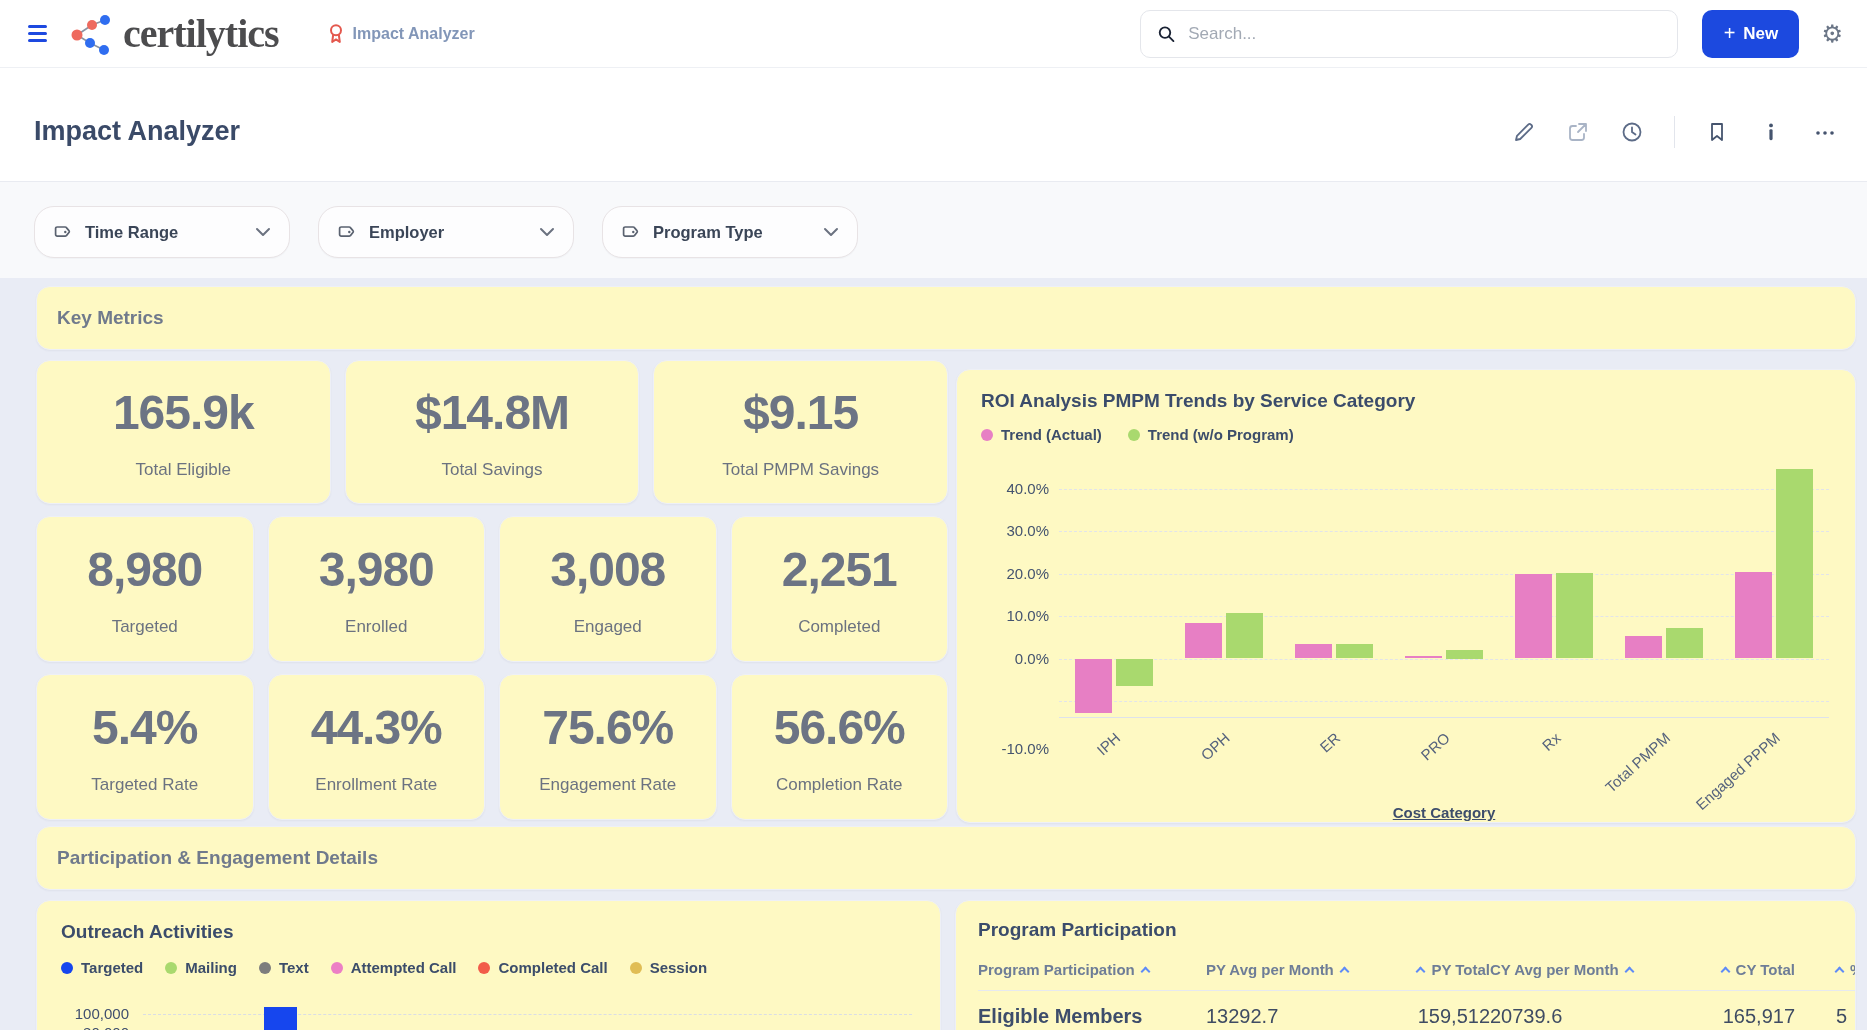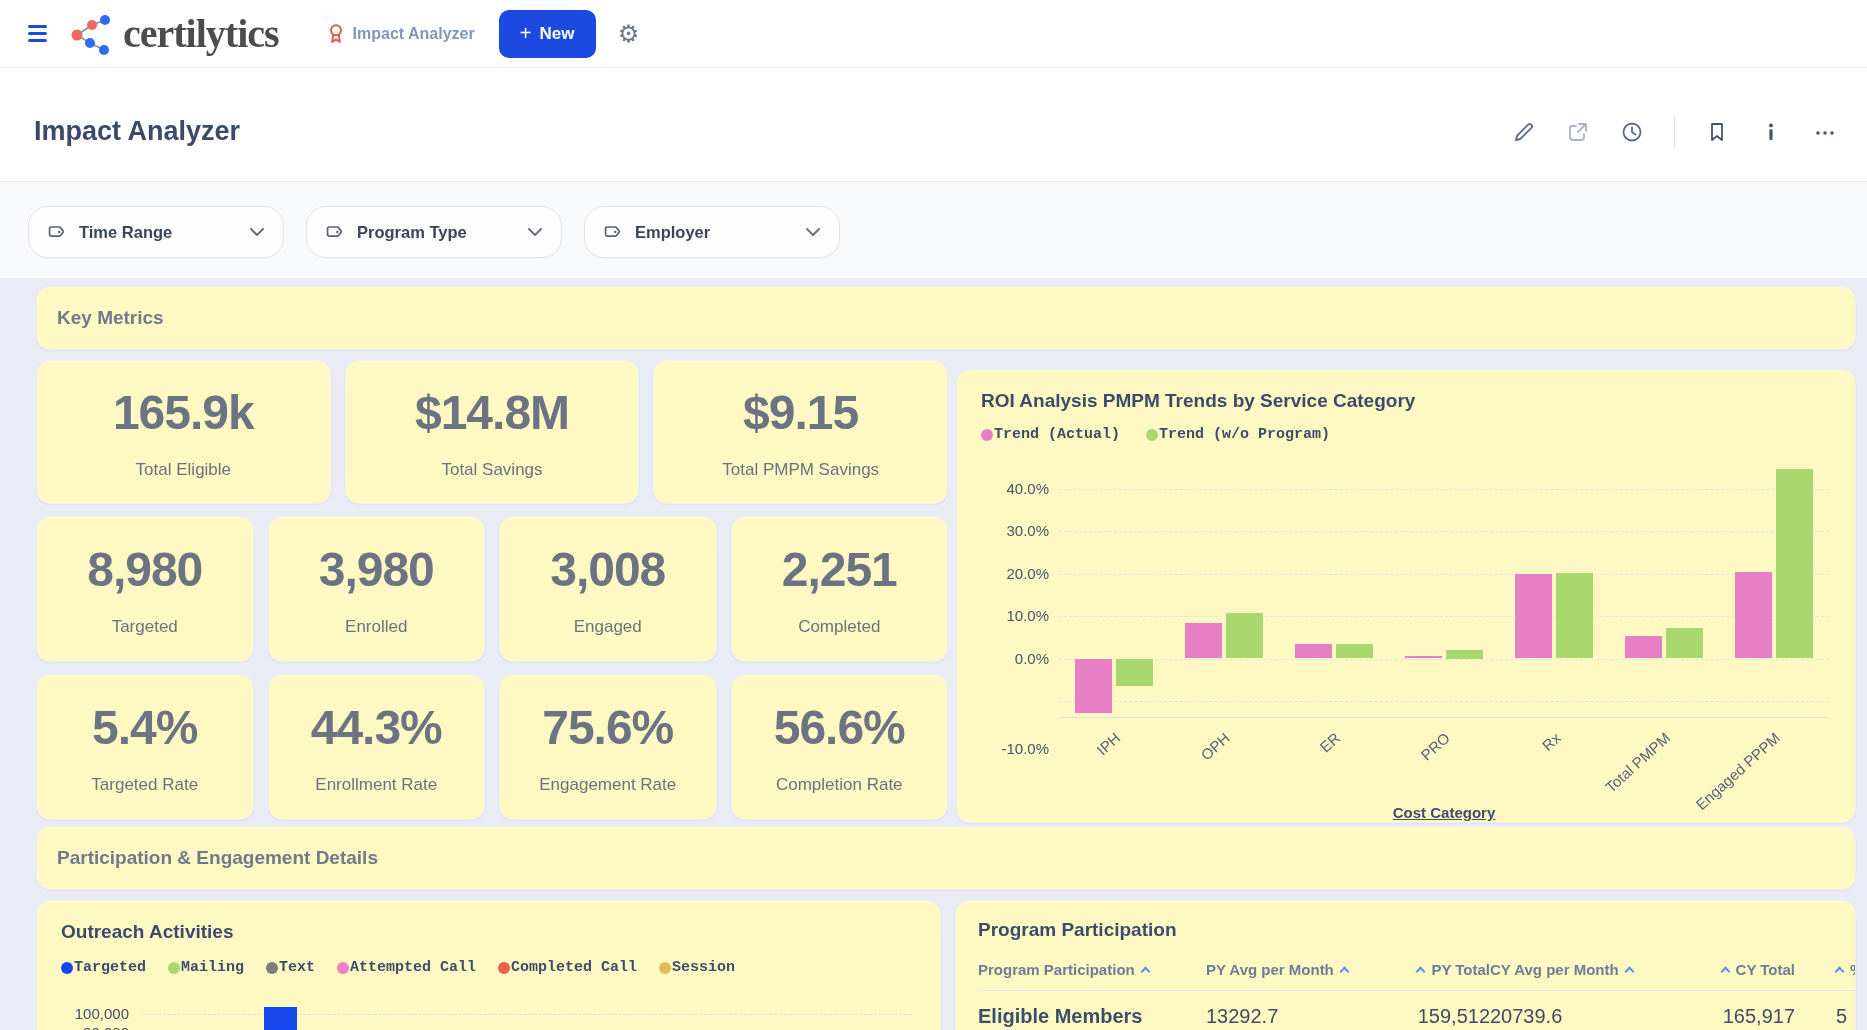--- a/index.html
+++ b/index.html
@@ -30,21 +30,21 @@
                border-bottom:1px solid #e9ebf1; display:flex; align-items:center; padding:14px 30px 0 34px; z-index:4; }
   .page-title { font-size:27px; font-weight:700; color:#3a4a68; }
   .toolbar { margin-left:auto; display:flex; align-items:center; gap:30px; }
   .tb-icon { width:24px; height:24px; cursor:pointer; display:block; }
   .tb-div { width:1px; height:32px; background:#e2e5ec; }
 
   
   .filter-bar { position:absolute; top:182px; left:0; right:0; height:96px; background:#f8f9fb;
                 display:flex; gap:22px; padding:24px 0 0 28px; z-index:3; }
   .filter-btn { width:256px; height:52px; background:#fdfdfe; border:1.5px solid #e8e3e5; border-radius:20px;
-                display:flex; align-items:center; padding:0 18px; cursor:pointer; box-shadow:0 1px 1px rgba(40,50,80,.03); }
+                display:flex; align-items:center; padding:0 18px; cursor:pointer; box-shadow:0 1px 1px rgba(40,50,80,.03);margin-left:6px; }
   .filter-btn .flabel { font-size:16.5px; font-weight:700; color:#3a4557; margin-left:12px; }
   .filter-btn .chev { margin-left:auto; }
 
   
   .card { background:#fef9c3; border:1px solid #eef0f6; border-radius:14px; box-shadow:0 1px 2px rgba(30,40,70,.05); }
   .section-card { position:absolute; left:36px; width:1820px; height:64px; display:flex; align-items:center; padding:0 20px; }
   .section-title { font-size:19px; font-weight:700; color:#707a8c; }
   #kmCard { top:286px; }
   #partCard { top:826px; }
 
@@ -54,21 +54,21 @@
   .mrow1 .metric-card { height:144px; }
   .mrow2 .metric-card, .mrow3 .metric-card { height:146px; }
   .metric-card { flex:1; display:flex; flex-direction:column; align-items:center; justify-content:center; }
   .mval { font-size:48px; font-weight:700; color:#6c7484; letter-spacing:-1px; }
   .mlab { font-size:17px; color:#6b7280; margin-top:20px; }
 
   
   #roiCard { position:absolute; left:956px; top:369px; width:900px; height:454px; padding:20px 24px; overflow:hidden; }
   .chart-title { font-size:19px; font-weight:700; color:#3b4c6b; }
   .legend { display:flex; align-items:center; gap:26px; margin-top:14px; }
-  .lg-item { display:flex; align-items:center; gap:1px; cursor:pointer;font-family:Liberation Mono, monospace; }
+  .lg-item { display:flex; align-items:center; gap:8px; cursor:pointer; }
   .dot { width:12px; height:12px; border-radius:50%; display:inline-block; }
   .lg-txt { font-size:15px; font-weight:700; color:#3c4d6a; }
   .roi-plot { position:relative; margin:20px 0 0 78px; width:770px; height:255px; border-bottom:1px solid #dee2eb; }
   .gridline { position:absolute; left:0; right:0; border-top:1.5px dashed #e2e4ea; }
   .ytick { position:absolute; left:-80px; width:70px; text-align:right; transform:translateY(-52%);
            font-size:15px; color:#44536f; font-weight:400; }
   .bar { position:absolute; }
   .xtick { position:absolute; top:calc(100% + 12px); transform:rotate(-42deg); transform-origin:100% 0;
            white-space:nowrap; font-size:15px; color:#56637d; }
   .roi-xlabel { margin:86px 0 0 78px; width:770px; text-align:center; font-size:15px; font-weight:700; color:#3d4d6b;text-decoration:underline; }
@@ -122,20 +122,27 @@
       </svg>
       <span class="wordmark">certilytics</span>
     </div>
     <div class="breadcrumb">
       <svg width="18" height="21" viewBox="0 0 18 21">
         <circle cx="9" cy="7.2" r="5" fill="none" stroke="#e4584e" stroke-width="2"></circle>
         <path d="M6.2 11.5 L5.2 19 L9 16.4 L12.8 19 L11.8 11.5" fill="none" stroke="#e4584e" stroke-width="2" stroke-linejoin="round"></path>
       </svg>
       <span class="bc-text">Impact Analyzer</span>
     </div>
+    <div class="searchbox">
+      <svg width="20" height="20" viewBox="0 0 20 20">
+        <circle cx="8.5" cy="8.5" r="5.6" fill="none" stroke="#1a2234" stroke-width="2"></circle>
+        <line x1="13" y1="13" x2="17.5" y2="17.5" stroke="#1a2234" stroke-width="2" stroke-linecap="round"></line>
+      </svg>
+      <input type="text" placeholder="Search..." style="">
+    </div>
     <button class="new-btn">
       <span style="font-size:20px;font-weight:400;">+</span>
       <span>New</span>
     </button>
     <span class="gear">⚙</span>
   </header>
 
   <div class="title-row">
     <h1 class="page-title">Impact Analyzer</h1>
     <div class="toolbar">
@@ -175,31 +182,31 @@
         <span class="flabel">Time Range</span>
         <svg class="chev" width="16" height="10" viewBox="0 0 16 10">
           <path d="M2 2l6 6 6-6" fill="none" stroke="#6b7280" stroke-width="2" stroke-linecap="round" stroke-linejoin="round"></path>
         </svg>
       </div>
       <div class="filter-btn">
         <svg width="20" height="20" viewBox="0 0 20 20">
           <path d="M4.2 5h7.9c.5 0 1 .2 1.3.6l2.7 3.3c.3.4.3 1 0 1.4l-2.7 3.3c-.3.4-.8.6-1.3.6H4.2c-.9 0-1.6-.7-1.6-1.6V6.6C2.6 5.7 3.3 5 4.2 5z" fill="none" stroke="#5a6270" stroke-width="1.7" stroke-linejoin="round"></path>
           <circle cx="12.3" cy="10" r="1.2" fill="#5a6270"></circle>
         </svg>
-        <span class="flabel">Program Type</span>
+        <span class="flabel">Employer</span>
         <svg class="chev" width="16" height="10" viewBox="0 0 16 10">
           <path d="M2 2l6 6 6-6" fill="none" stroke="#6b7280" stroke-width="2" stroke-linecap="round" stroke-linejoin="round"></path>
         </svg>
       </div>
       <div class="filter-btn">
         <svg width="20" height="20" viewBox="0 0 20 20">
           <path d="M4.2 5h7.9c.5 0 1 .2 1.3.6l2.7 3.3c.3.4.3 1 0 1.4l-2.7 3.3c-.3.4-.8.6-1.3.6H4.2c-.9 0-1.6-.7-1.6-1.6V6.6C2.6 5.7 3.3 5 4.2 5z" fill="none" stroke="#5a6270" stroke-width="1.7" stroke-linejoin="round"></path>
           <circle cx="12.3" cy="10" r="1.2" fill="#5a6270"></circle>
         </svg>
-        <span class="flabel">Employer</span>
+        <span class="flabel">Program Type</span>
         <svg class="chev" width="16" height="10" viewBox="0 0 16 10">
           <path d="M2 2l6 6 6-6" fill="none" stroke="#6b7280" stroke-width="2" stroke-linecap="round" stroke-linejoin="round"></path>
         </svg>
       </div>
     </div>
 
   <div class="card section-card" id="kmCard">
     <span class="section-title">Key Metrics</span>
   </div>
 

